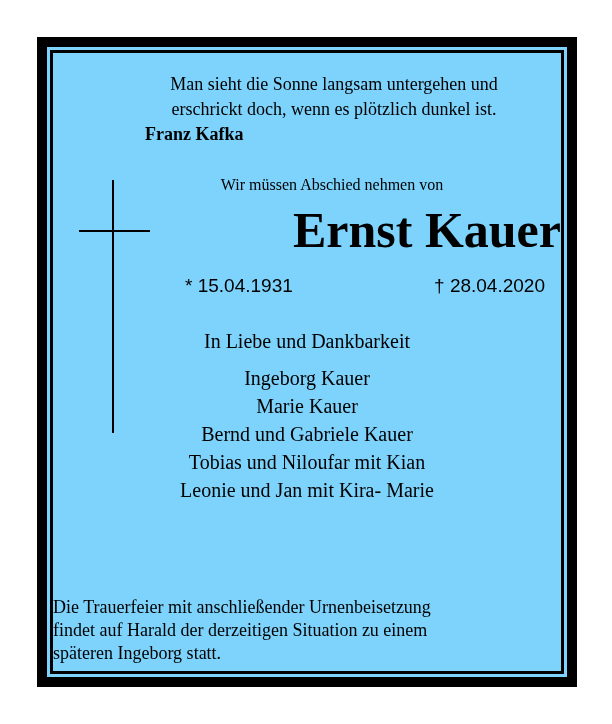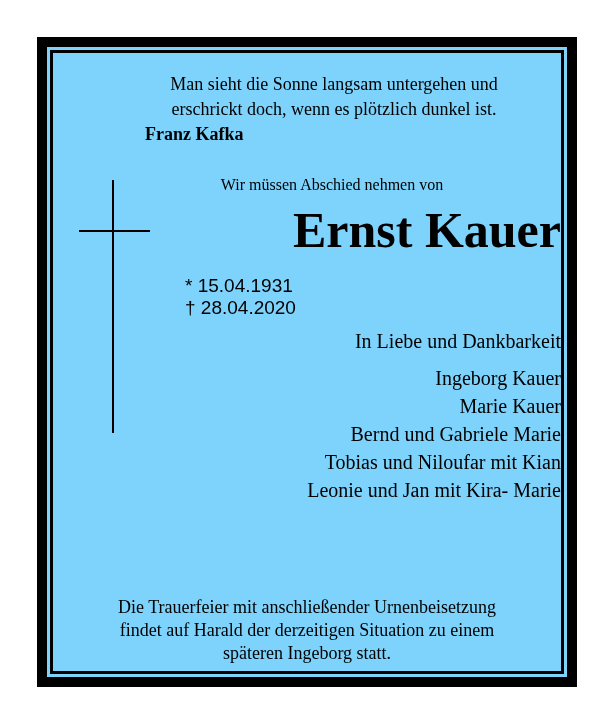--- a/index.html
+++ b/index.html
@@ -106,41 +106,40 @@
     right: 0;
     box-sizing: border-box;
     padding-left: 82px;
     padding-right: 16px;
     display: flex;
     justify-content: space-between;
     font-family: "Liberation Sans", sans-serif;
     font-size: 19px;
     line-height: 22px;
     white-space: nowrap;
-    flex-direction: column;
   }
   .mourning {
     position: absolute;
     top: 274px;
     left: 0;
     right: 0;
-    text-align: right;
+    text-align: center;
     font-size: 20px;
     line-height: 28px;
     white-space: nowrap;
   }
   .mourning-intro {
     margin-bottom: 9px;
   }
   .footer {
     position: absolute;
     top: 543px;
     left: 0;
     right: 0;
-    text-align: center;
+    text-align: left;
     font-size: 18px;
     line-height: 23px;
     white-space: nowrap;
   }
 </style>
 </head>
 <body>
 
 <div class="page">
   <div class="frame-outer">
@@ -164,21 +163,21 @@
 
         <div class="dates">
           <span class="date">* 15.04.1931</span>
           <span class="date">† 28.04.2020</span>
         </div>
 
         <div class="mourning">
           <div class="mourning-intro">In Liebe und Dankbarkeit</div>
           <div class="mourner">Ingeborg Kauer</div>
           <div class="mourner">Marie Kauer</div>
-          <div class="mourner">Bernd und Gabriele Marie</div>
+          <div class="mourner">Bernd und Gabriele Kauer</div>
           <div class="mourner">Tobias und Niloufar mit Kian</div>
           <div class="mourner">Leonie und Jan mit Kira- Marie</div>
         </div>
 
         <div class="footer">
           <div class="footer-line">Die Trauerfeier mit anschließender Urnenbeisetzung</div>
           <div class="footer-line">findet auf Harald der derzeitigen Situation zu einem</div>
           <div class="footer-line">späteren Ingeborg statt.</div>
         </div>
 

